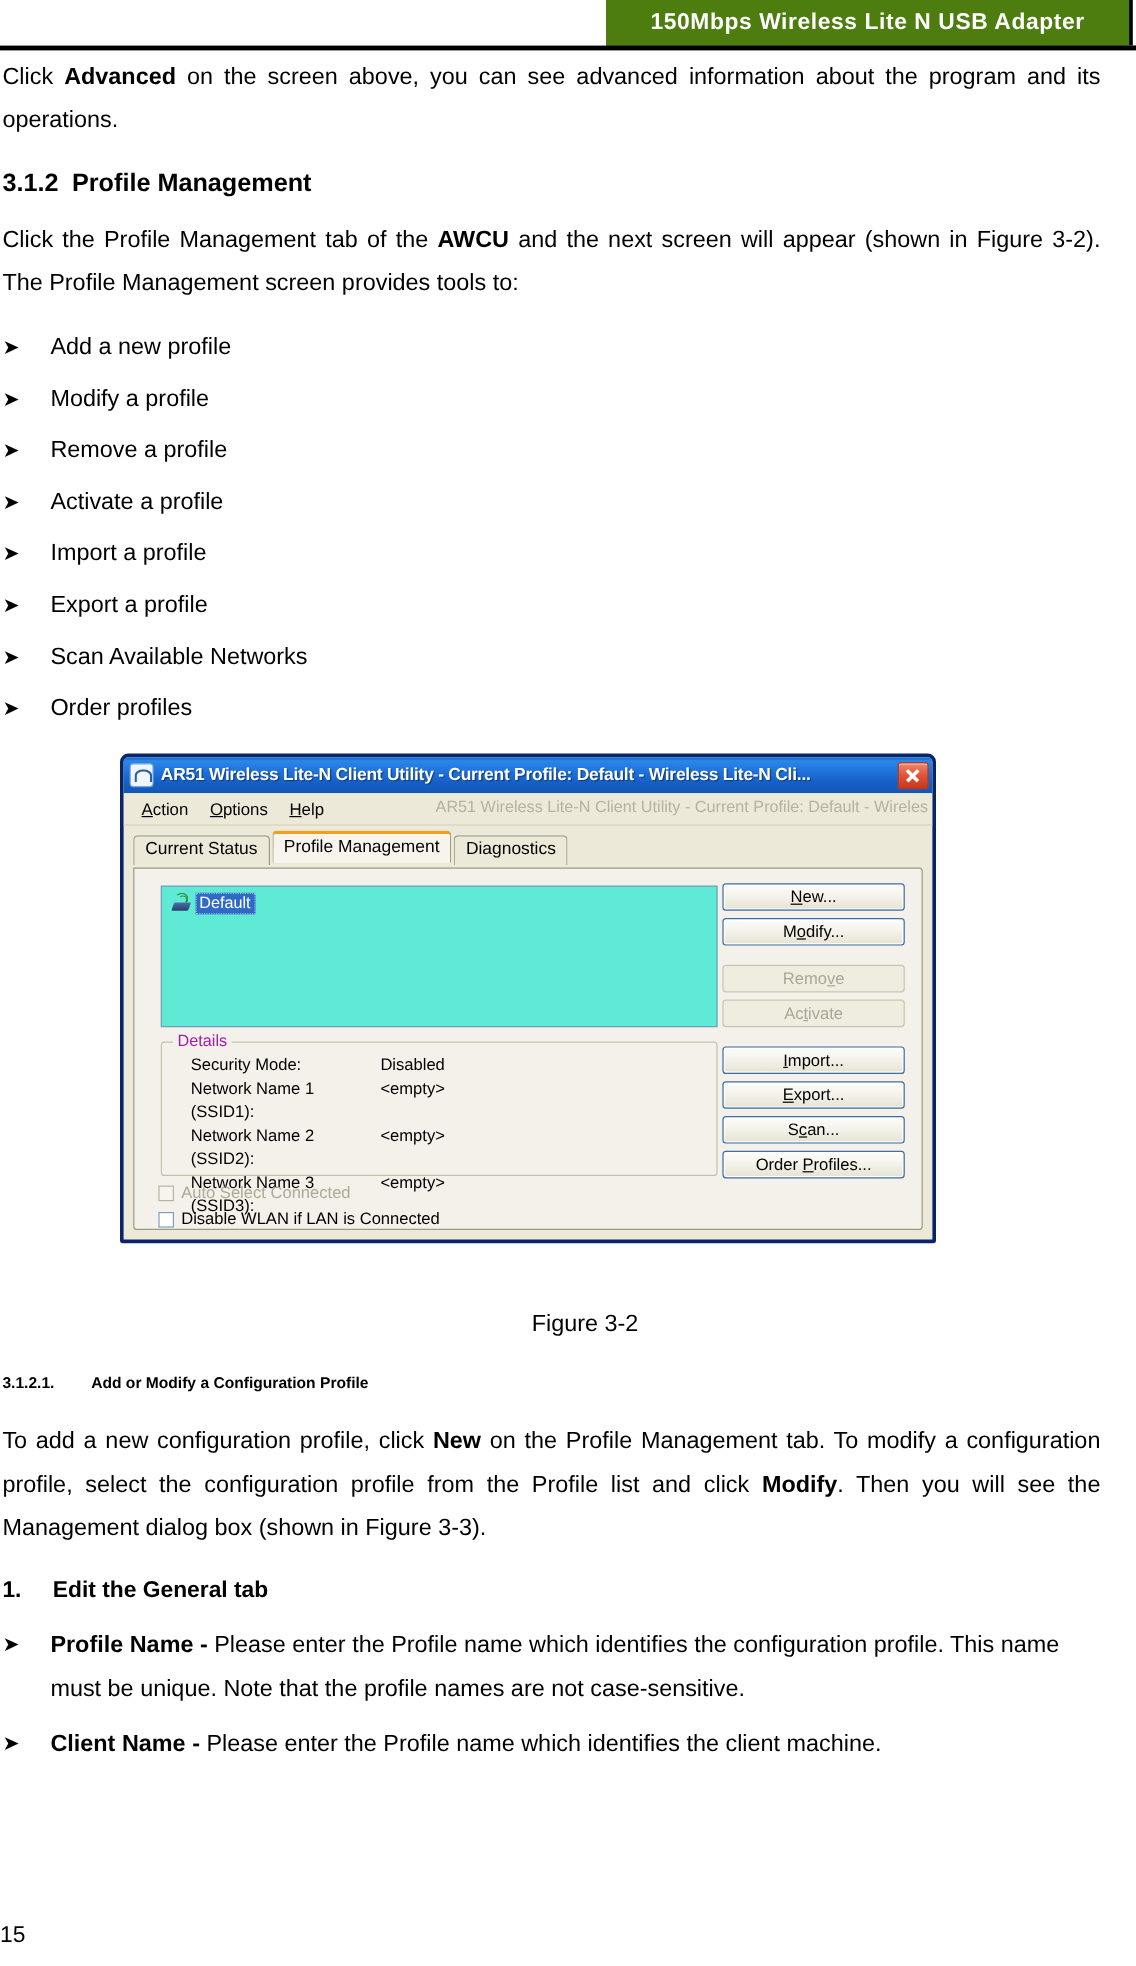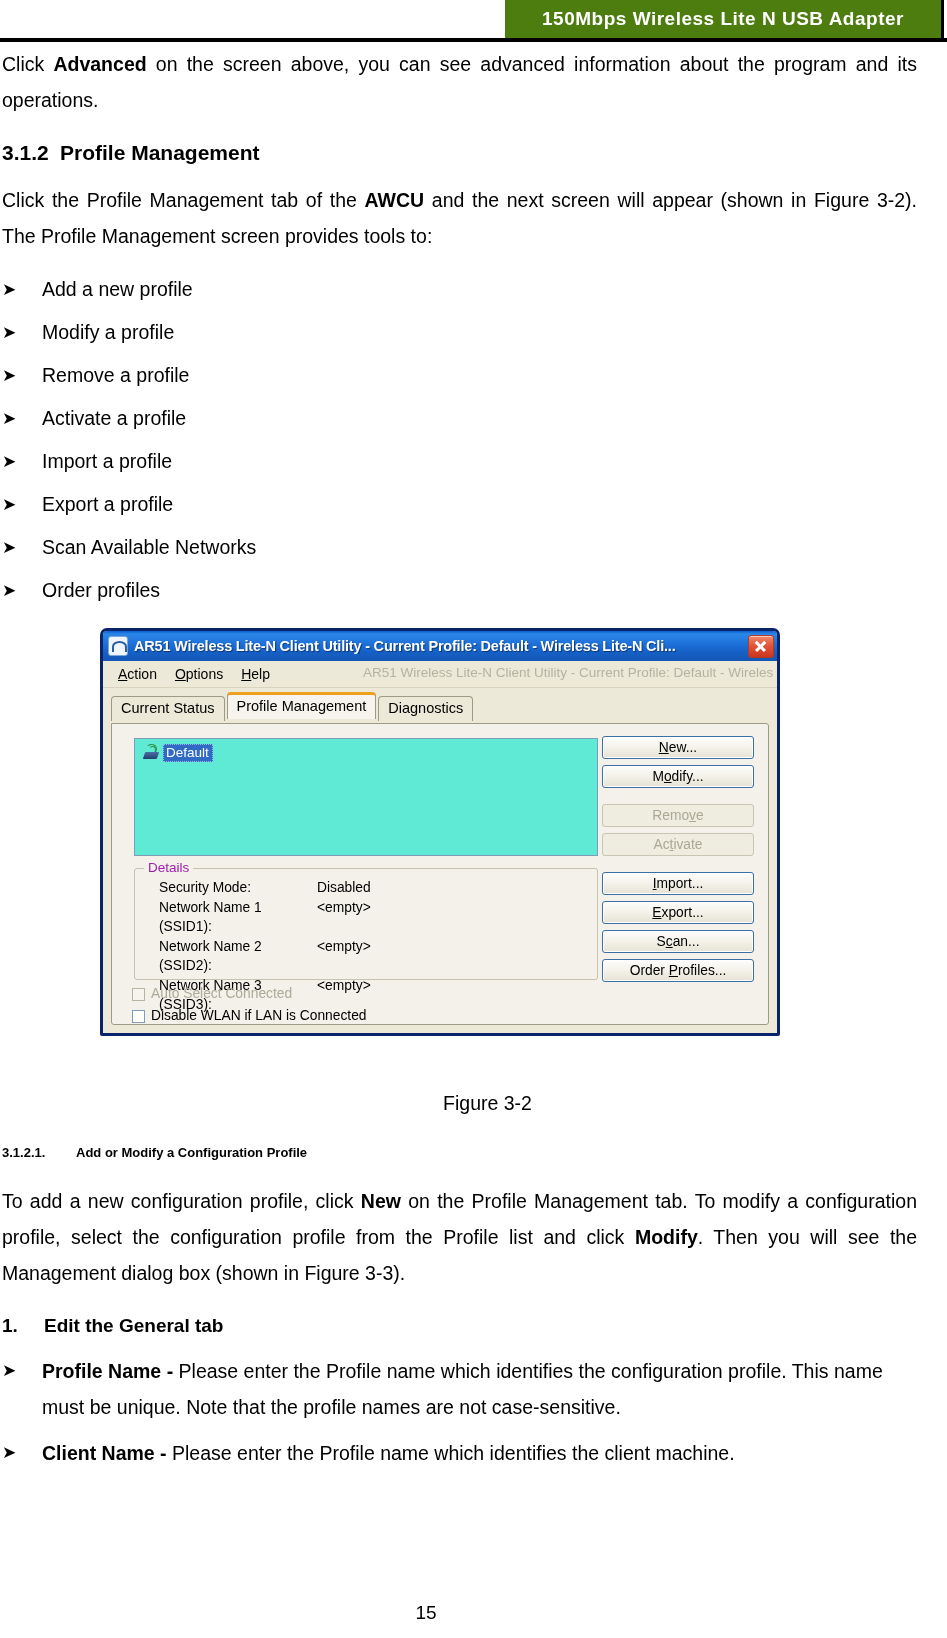--- a/index.html
+++ b/index.html
@@ -415,21 +415,21 @@
     background: #efece0;
     box-shadow: none;
   }
   .xbtn u { text-decoration: underline; }
   .gap-lg { margin-bottom: 16px; }
 
   .page-number {
     position: absolute;
     left: 0; bottom: 14px;
     width: 852px;
-    text-align: center;
+    text-align: left;
     font-size: 19px;
   }
 </style>
 </head>
 <body>
 
 <div class="page-header">
   <div class="hdr-model">WD650-BD-N</div>
   <div class="hdr-black">
     <div class="hdr-black-inner">150Mbps Wireless Lite N USB Adapter</div>

